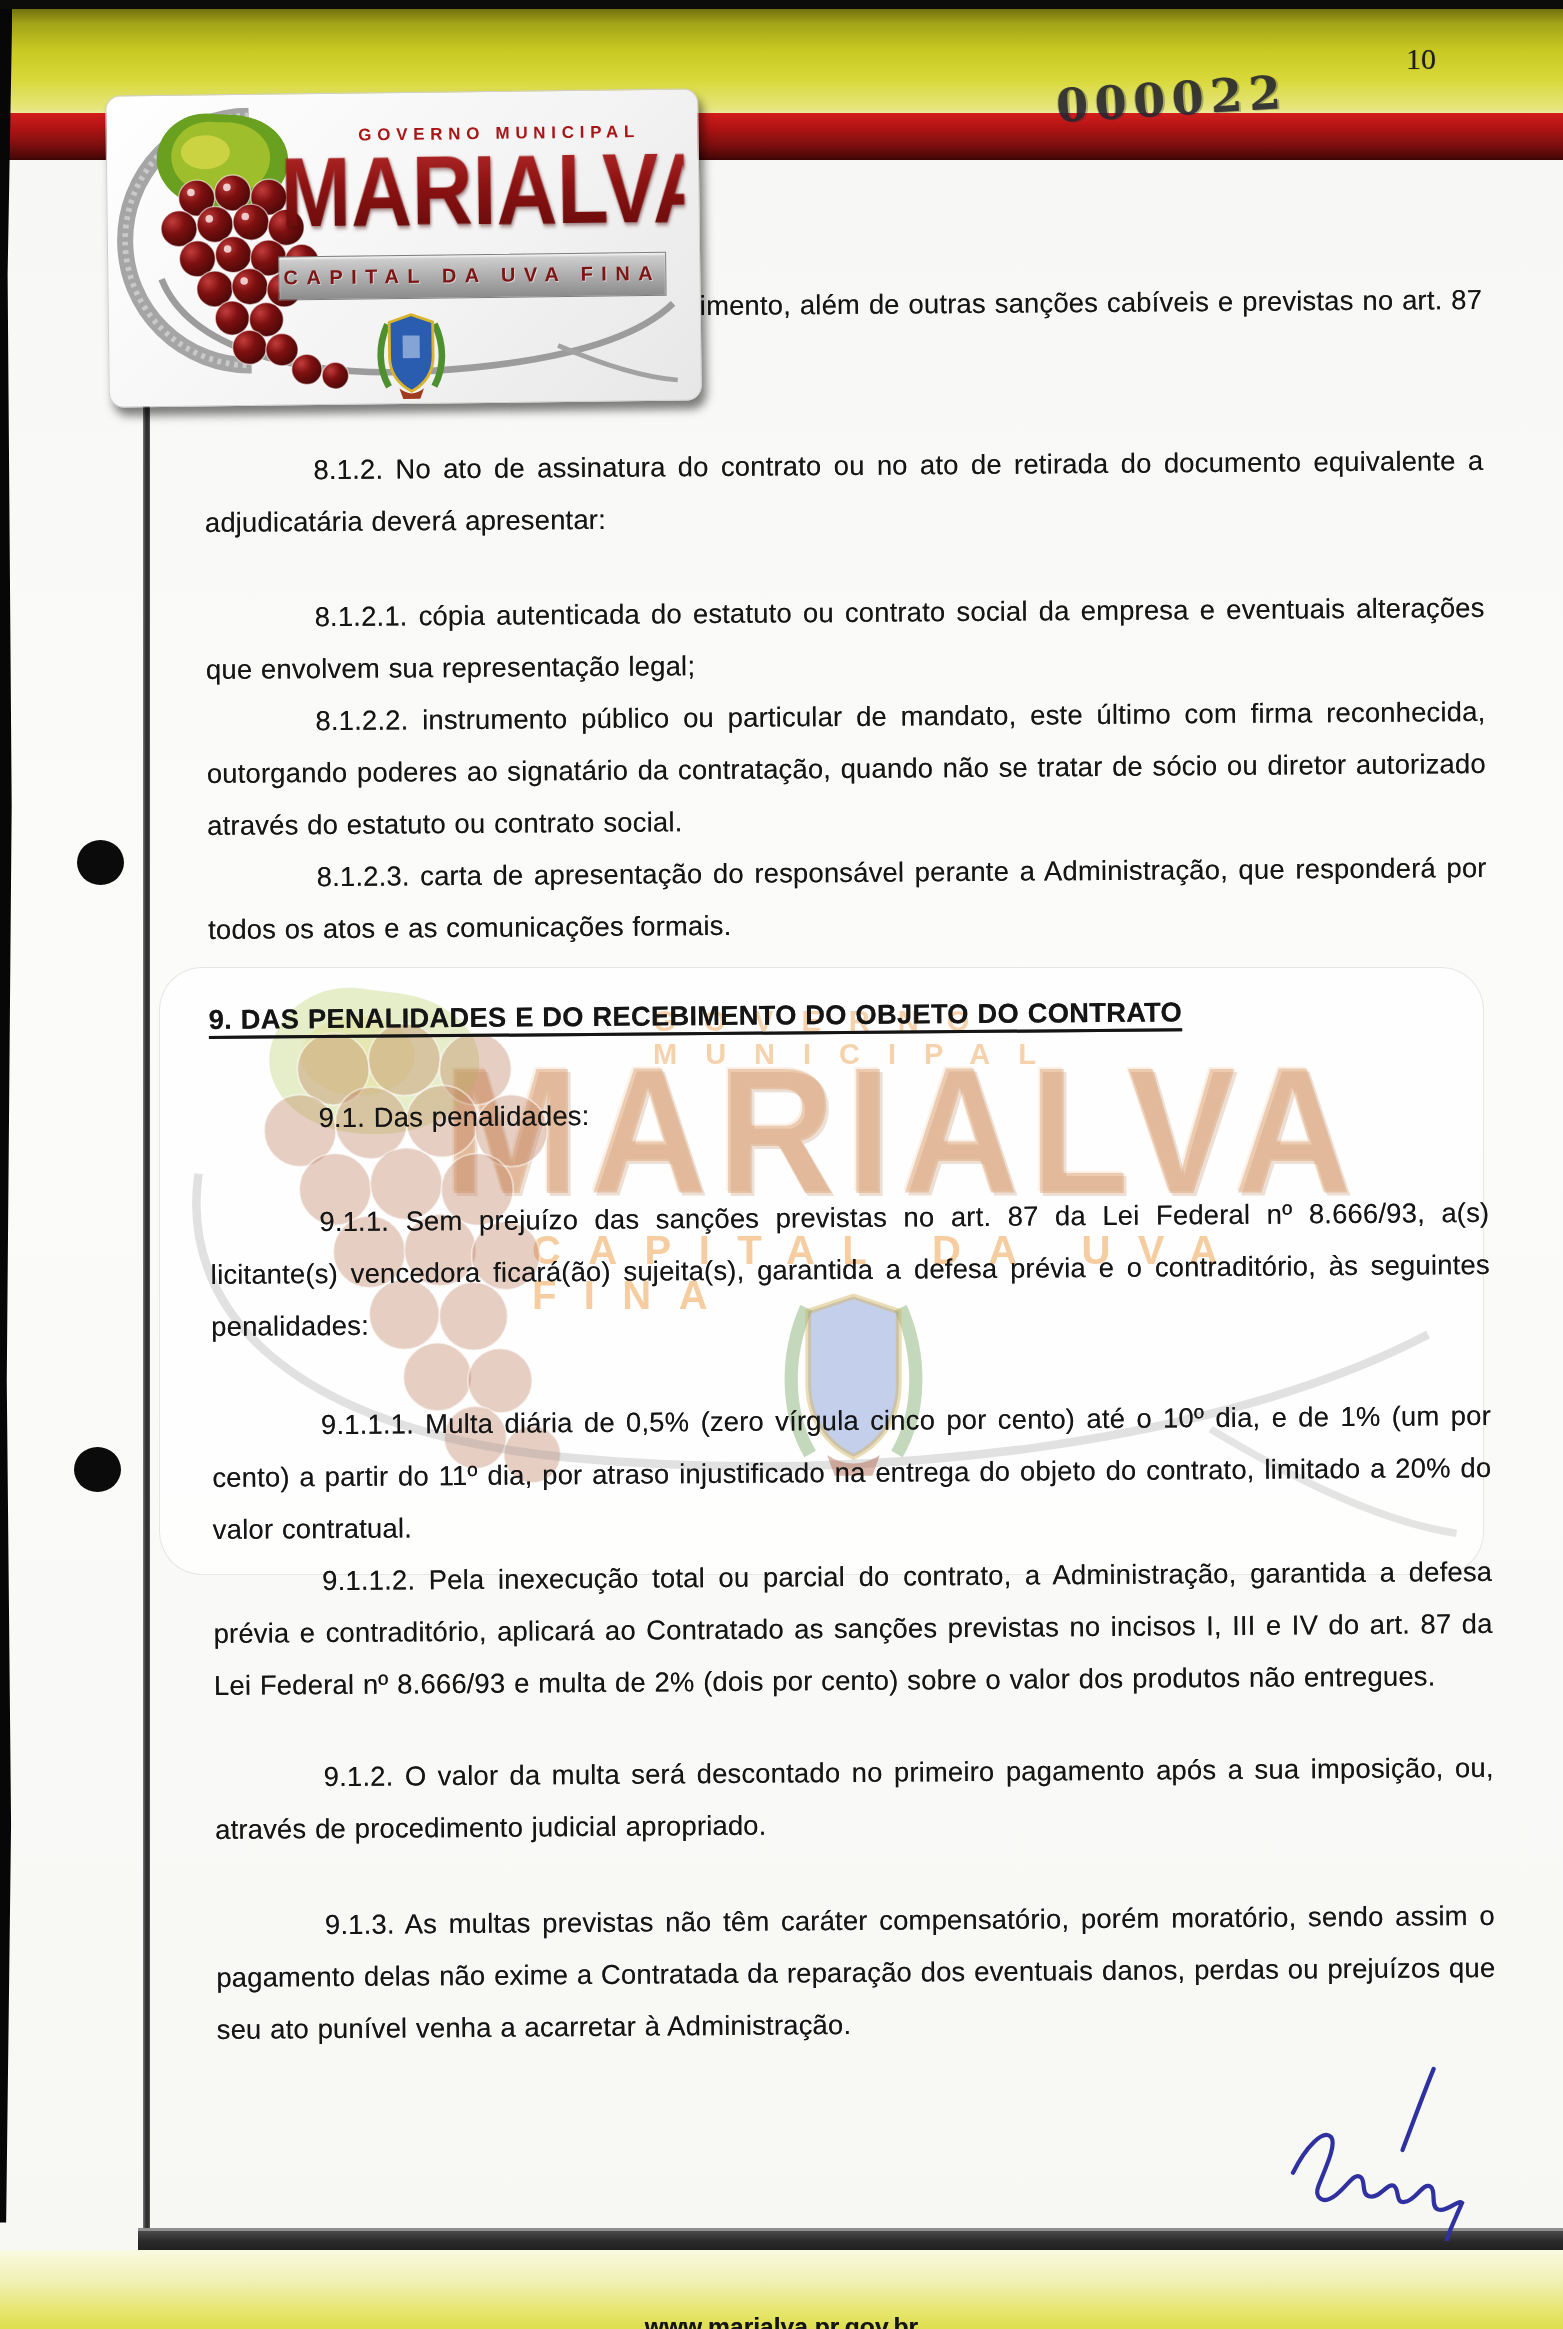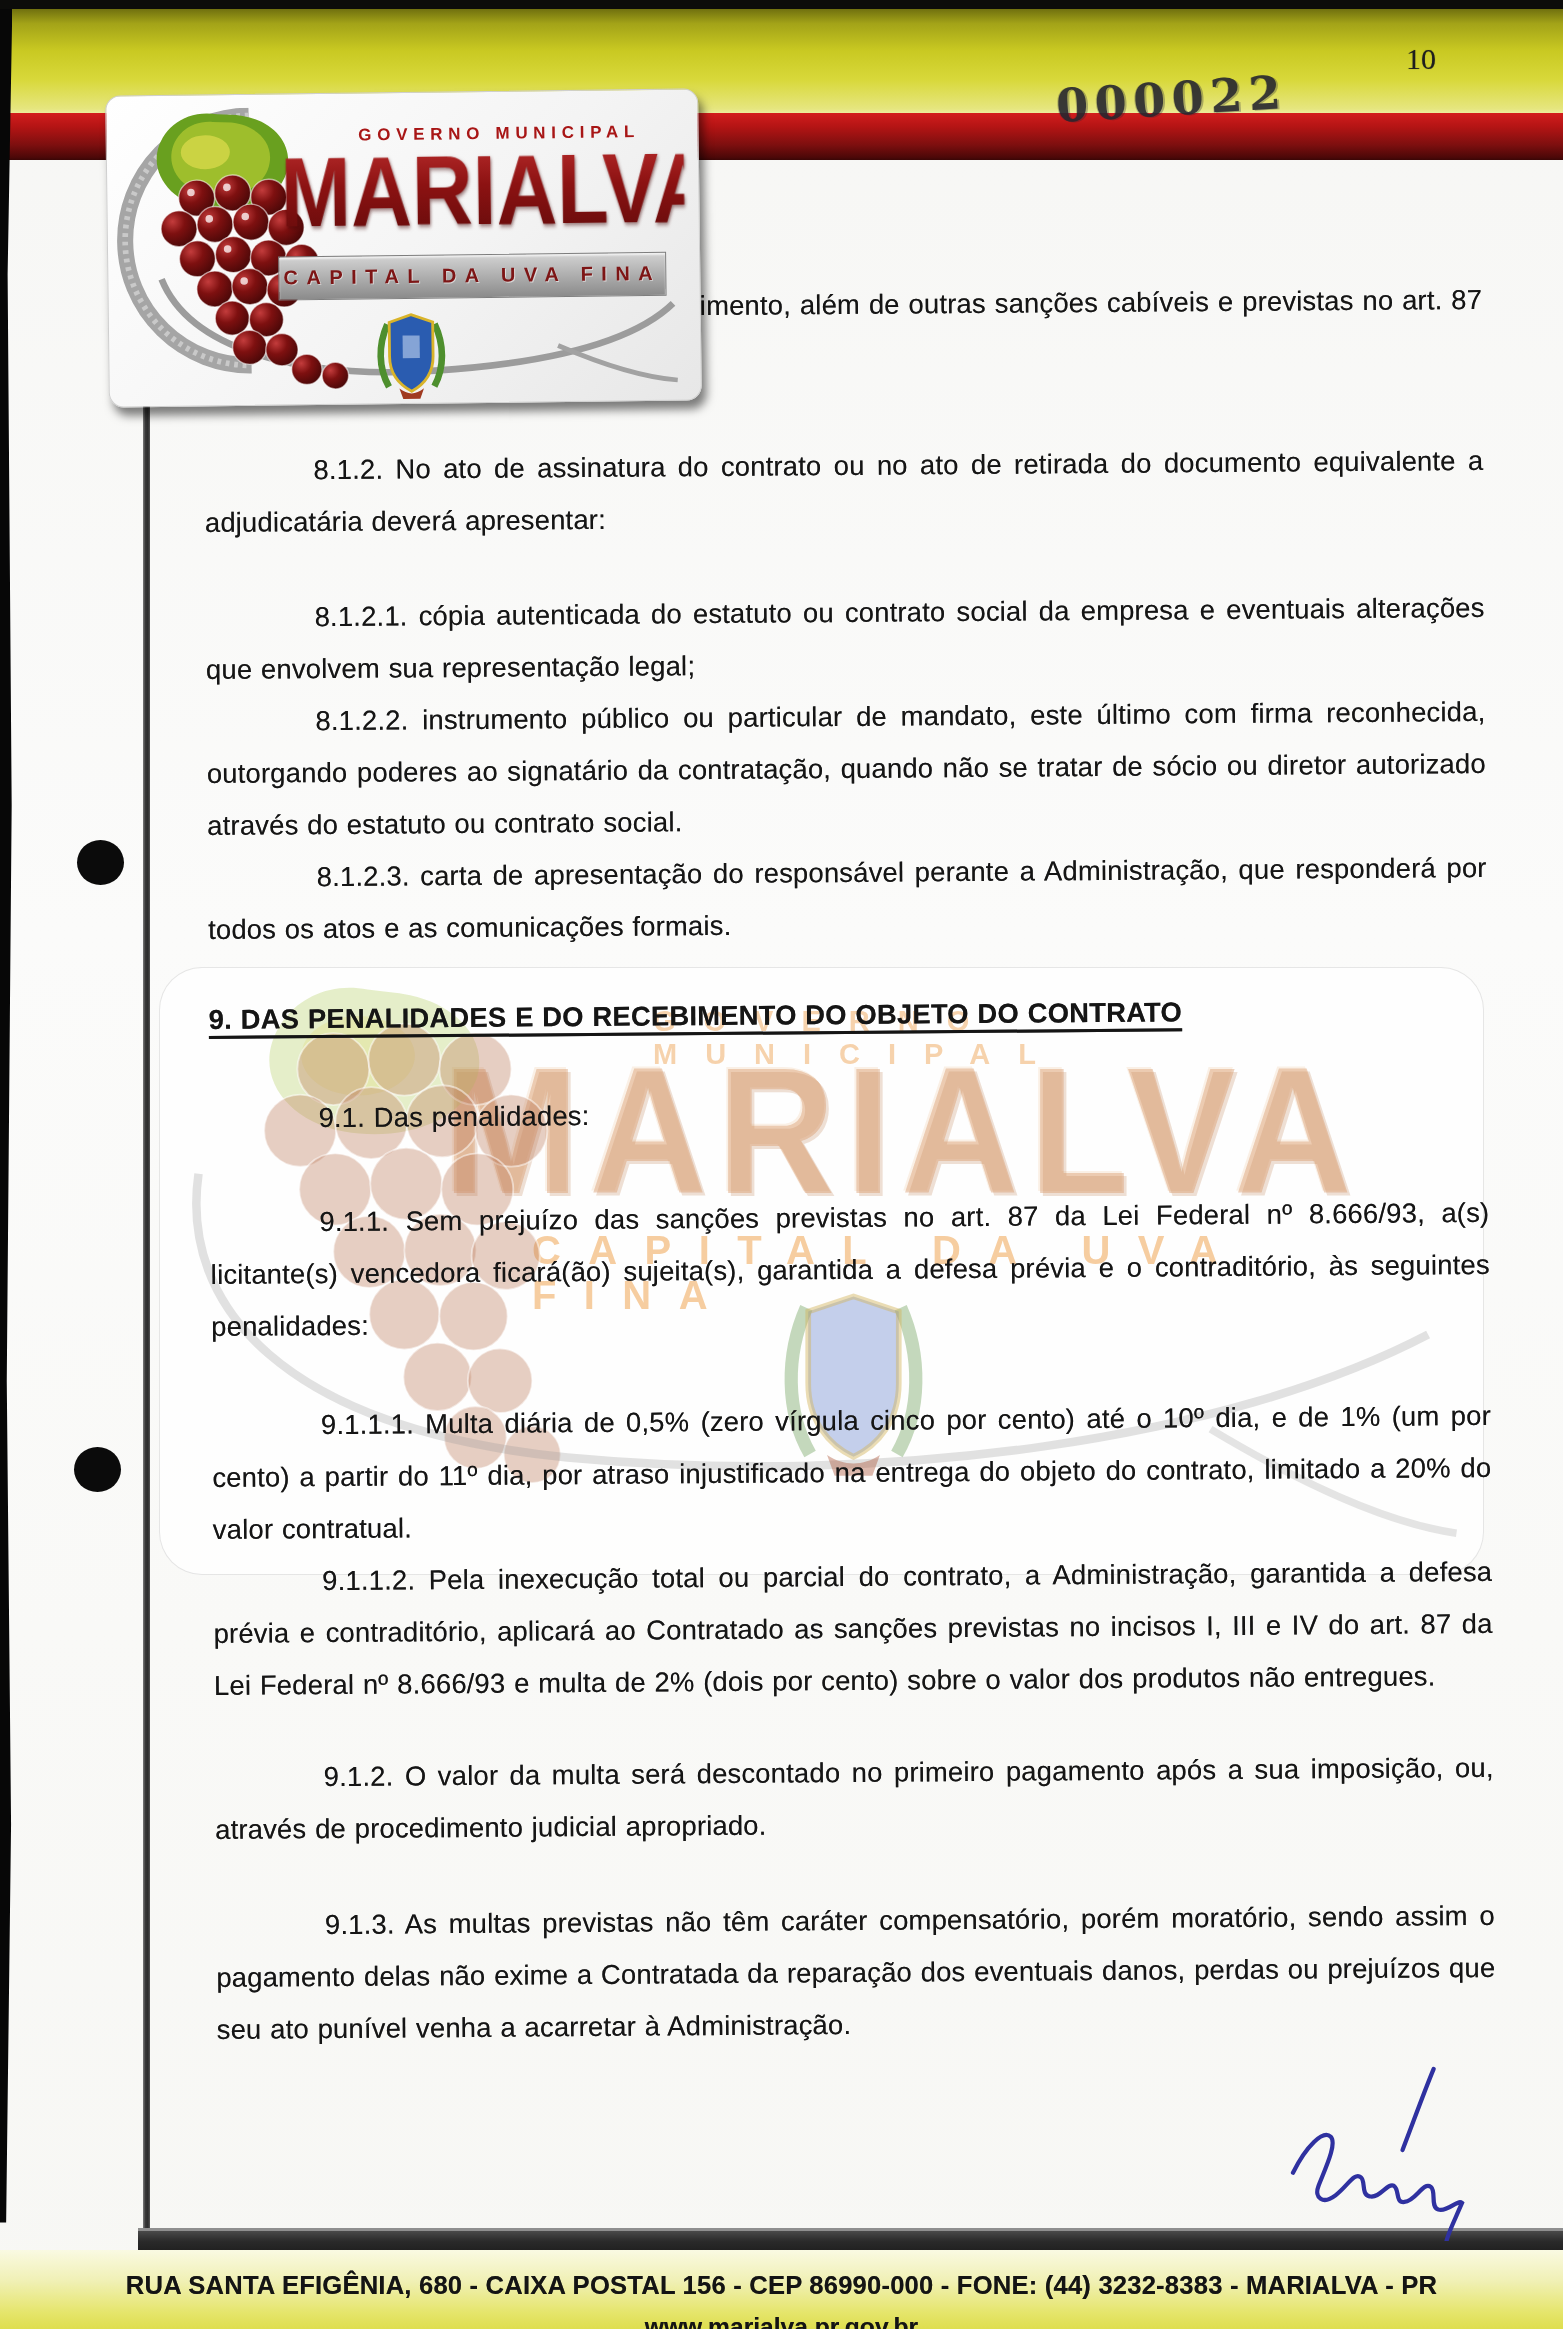--- a/index.html
+++ b/index.html
@@ -234,19 +234,16 @@
   </div>
 
   <svg class="abs" id="signature" width="203" height="180" viewBox="0 0 215 190">
     <g fill="none" stroke="#2f31a0" stroke-width="4.5" stroke-linecap="round">
       <path d="M167,8 C157,32 147,60 134,94"></path>
       <path d="M18,118 C32,90 50,72 58,80 C65,87 52,114 45,132 C40,145 50,152 63,142 C76,132 83,117 90,123 C95,127 90,141 99,143 C110,146 118,128 125,132 C131,136 126,150 136,149 C148,148 156,127 164,133 C170,138 163,154 172,157 C182,160 192,146 197,150 C186,176 176,192 181,206 C185,218 198,213 202,199"></path>
     </g>
   </svg>
 
   <div class="abs" id="footer"></div>
-  <div class="abs" id="footer-address">
-    <span>RUA SANTA EFIGÊNIA, 680 - CAIXA POSTAL 156 - CEP 86990-000 - </span><b>FONE: (44) 3232-8383</b><span> - MARIALVA - PR</span>
-  </div>
   <div class="abs" id="footer-url">www.marialva.pr.gov.br</div>
 
 </div>
 
 
 </body></html>

